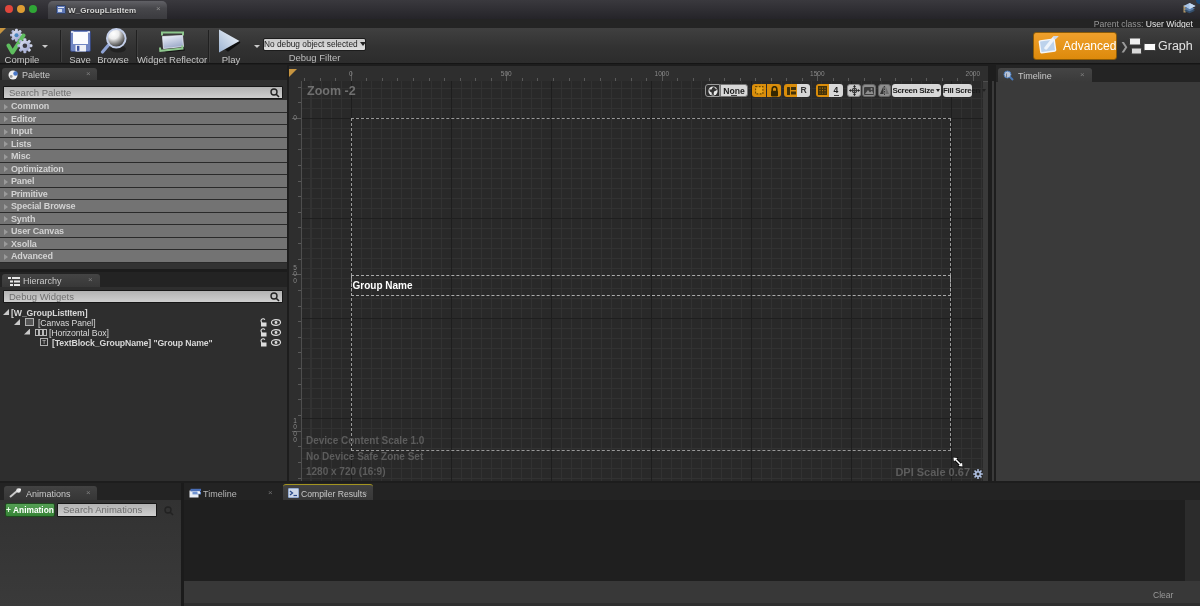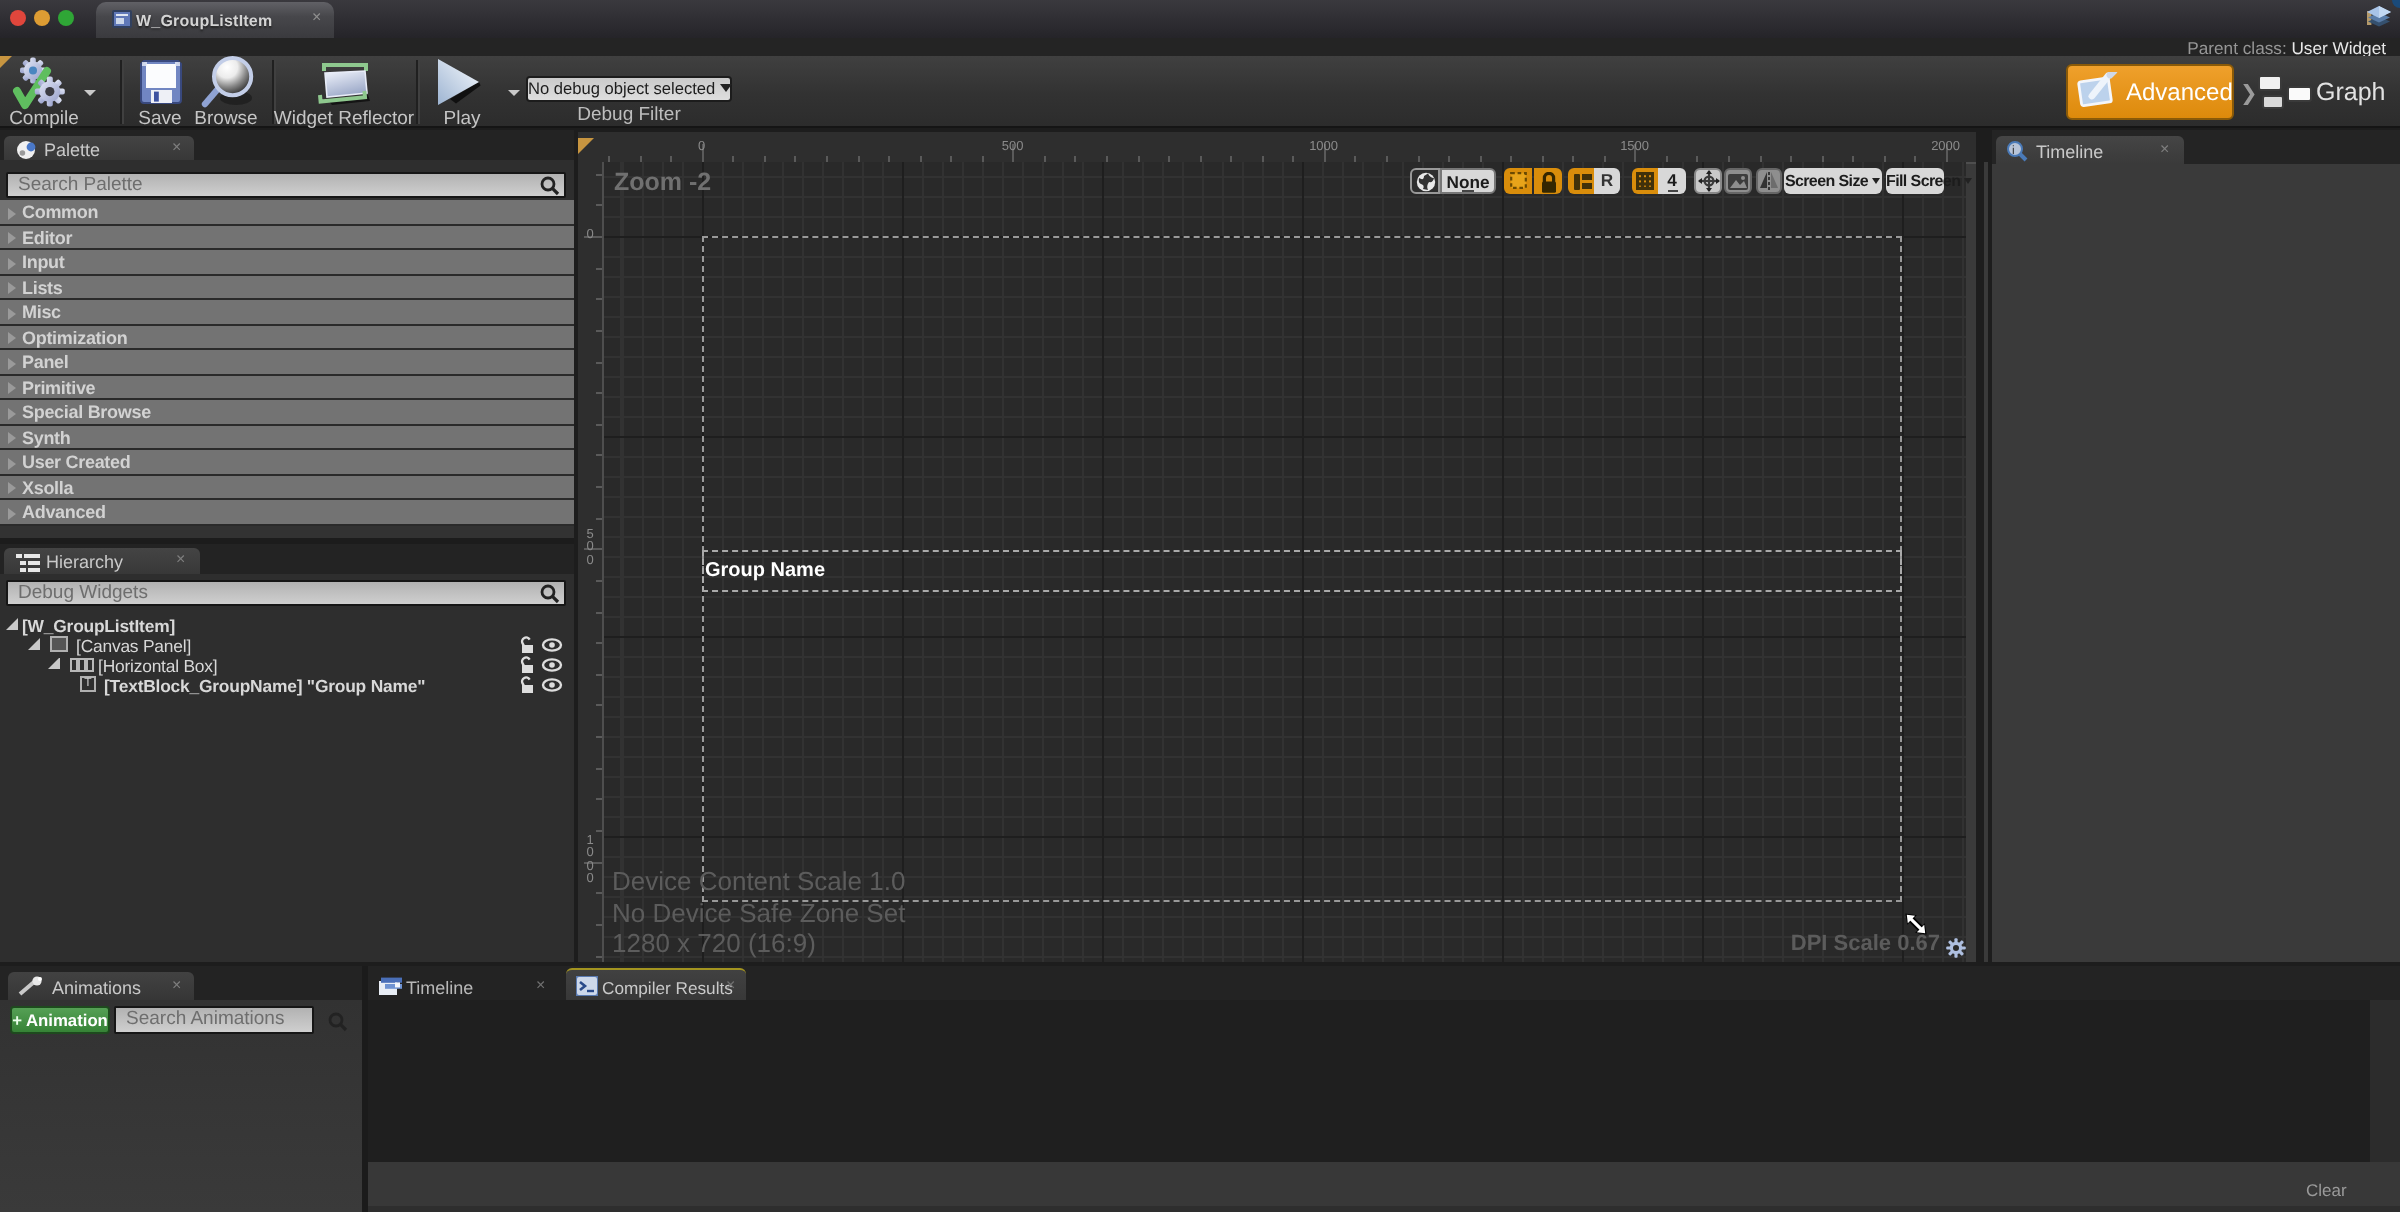--- a/index.html
+++ b/index.html
@@ -166,21 +166,21 @@
 <div class="prow" style="top:100px">Common</div>
 <div class="prow" style="top:112.5px">Editor</div>
 <div class="prow" style="top:125px">Input</div>
 <div class="prow" style="top:137.5px">Lists</div>
 <div class="prow" style="top:150px">Misc</div>
 <div class="prow" style="top:162.5px">Optimization</div>
 <div class="prow" style="top:175px">Panel</div>
 <div class="prow" style="top:187.5px">Primitive</div>
 <div class="prow" style="top:200px">Special Browse</div>
 <div class="prow" style="top:212.5px">Synth</div>
-<div class="prow" style="top:225px">User Created</div>
+<div class="prow" style="top:225px">User Canvas</div>
 <div class="prow" style="top:237.5px">Xsolla</div>
 <div class="prow" style="top:250px">Advanced</div>
 <div class="abs" style="left:0;top:263px;width:287px;height:6px;background:#323232"></div>
 <div class="abs" style="left:0;top:269px;width:287px;height:3px;background:#1c1c1c"></div>
 
 <div class="abs" style="left:0;top:272px;width:287px;height:15px;background:#232323"></div>
 <div class="tab" style="left:2px;top:274px;width:98px;height:13px"></div>
 <svg class="abs" style="left:8px;top:276.5px" width="12" height="9" viewBox="0 0 12 9">
     <g fill="#e8e8e8">
       <rect x="0" y="0" width="3" height="2"></rect>
@@ -332,21 +332,21 @@
     <div class="abs" style="left:298px;top:446.2px;width:3px;height:1px;background:#5a5a5a"></div>
     <div class="abs" style="left:298px;top:461.9px;width:3px;height:1px;background:#5a5a5a"></div>
     <div class="abs" style="left:298px;top:477.5px;width:3px;height:1px;background:#5a5a5a"></div>
   </div>
 <div class="abs" style="left:307px;top:84px;color:#707070;font-size:12.5px;font-weight:bold">Zoom -2</div>
 
 <div class="abs" style="left:351px;top:118px;width:600px;height:333px;border:1px dashed #999"></div>
 <div class="abs" style="left:351px;top:275px;width:600px;height:21px;border:1px dashed #aaa"></div>
 <div class="abs" style="left:352.5px;top:280px;color:#fff;font-size:10px;font-weight:bold">Group Name</div>
 
-<div class="abs" style="left:306px;top:433px;color:#5c5c5c;font-size:13px;font-weight:normal;line-height:15.5px">Device Content Scale 1.0<br>No Device Safe Zone Set<br>1280 x 720 (16:9)</div>
+<div class="abs" style="left:306px;top:433px;color:#5c5c5c;font-size:10px;font-weight:bold;line-height:15.5px">Device Content Scale 1.0<br>No Device Safe Zone Set<br>1280 x 720 (16:9)</div>
 <div class="abs" style="left:850px;top:465.5px;width:120px;text-align:right;color:#5c5c5c;font-size:11px;font-weight:bold">DPI Scale 0.67</div>
 <svg class="abs" style="left:973px;top:469px" width="10" height="10" viewBox="0 0 10 10">
     <g fill="#aebfe0">
       <circle cx="5" cy="5" r="3.1"></circle>
       <rect x="4.2" y="0.1" width="1.6" height="2.4" rx="0.5" transform="rotate(0 5 5)"></rect>
       <rect x="4.2" y="0.1" width="1.6" height="2.4" rx="0.5" transform="rotate(45 5 5)"></rect>
       <rect x="4.2" y="0.1" width="1.6" height="2.4" rx="0.5" transform="rotate(90 5 5)"></rect>
       <rect x="4.2" y="0.1" width="1.6" height="2.4" rx="0.5" transform="rotate(135 5 5)"></rect>
       <rect x="4.2" y="0.1" width="1.6" height="2.4" rx="0.5" transform="rotate(180 5 5)"></rect>
       <rect x="4.2" y="0.1" width="1.6" height="2.4" rx="0.5" transform="rotate(225 5 5)"></rect>

